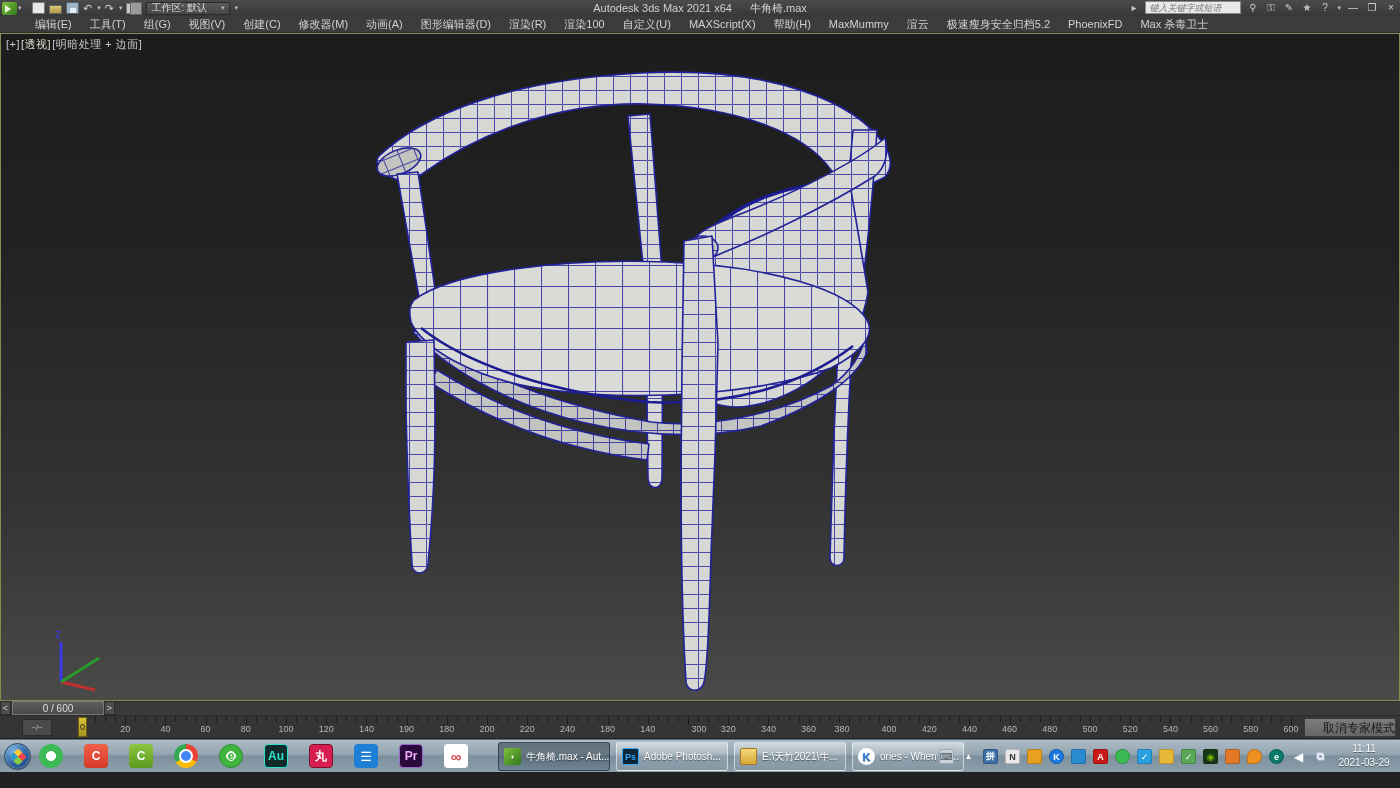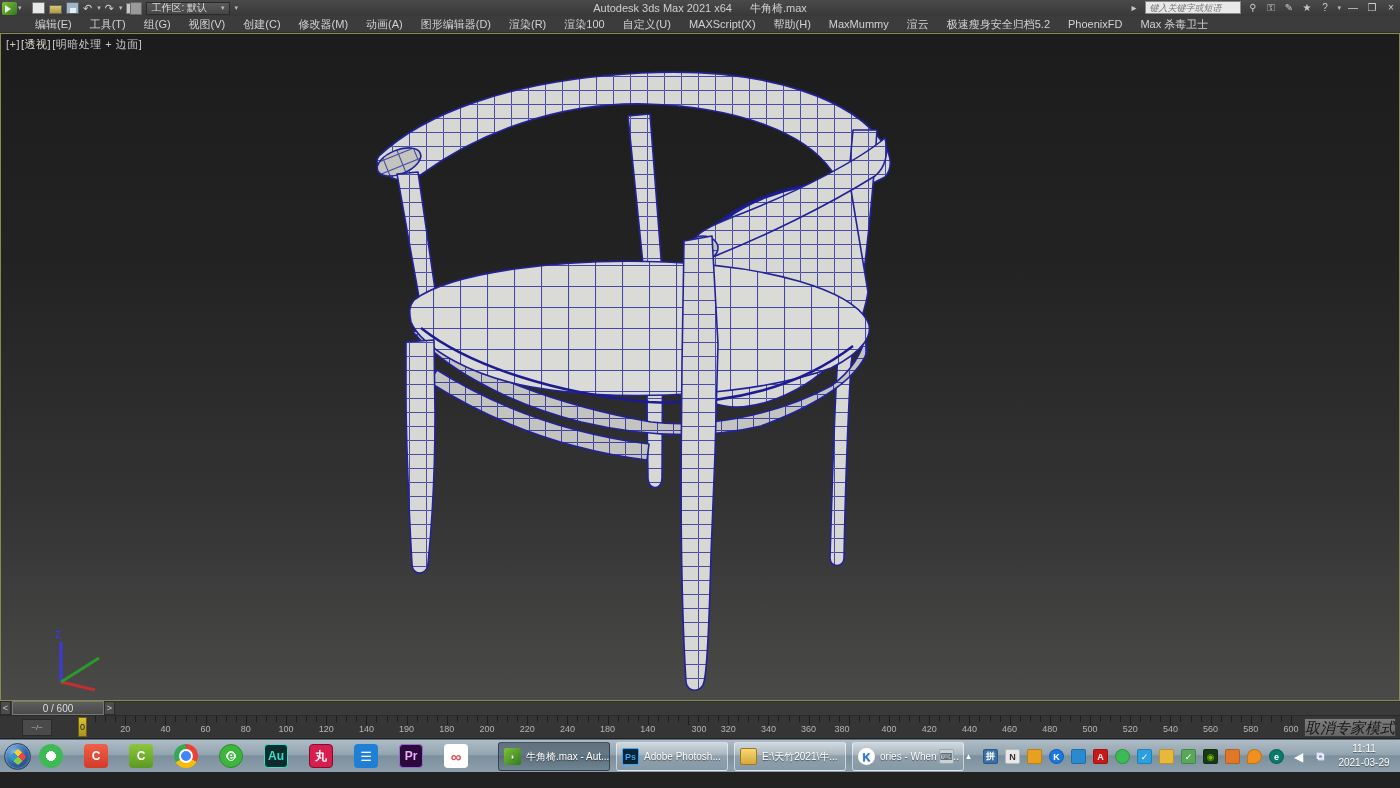--- a/index.html
+++ b/index.html
@@ -73,21 +73,21 @@
   .trackbar { height:23px; background:#353535; position:relative; border-bottom:1px solid #222; }
   .mce-btn { position:absolute; left:22px; top:3px; width:30px; height:17px; background:#4a4a4a;
     border:1px solid #2a2a2a; color:#bbb; font-size:8px; text-align:center; line-height:16px; }
   .ruler { position:absolute; left:60px; right:100px; top:0; bottom:0; }
   .tick { position:absolute; top:0; width:1px; height:6px; background:#1f1f1f; }
   .tick.major { height:9px; }
   .ticklabel { position:absolute; top:8px; transform:translateX(-50%); font-size:9px; color:#b5b5b5; }
   .marker0 { position:absolute; top:1px; width:9px; height:20px; background:linear-gradient(#d8c232,#a89420);
     border:1px solid #6a5e10; color:#222; font-size:9px; text-align:center; line-height:19px; z-index:3; }
   .expert-btn { position:absolute; right:4px; top:2px; width:92px; height:19px; background:linear-gradient(#7c7c7c,#666);
-    border:1px solid #3a3a3a; color:#181818; font-size:15px; text-align:right; line-height:18px; border-radius:1px;font-style:italic; }
+    border:1px solid #3a3a3a; color:#181818; font-size:12px; text-align:right; line-height:18px; border-radius:1px; }
 
   
   .taskbar { height:33px; background:linear-gradient(#aebcc6 0%,#93a5b1 45%,#7c8f9c 50%,#8da0ac 100%);
     border-top:1px solid #5d6d79; display:flex; align-items:center; position:relative; }
   .start-orb { width:27px; height:27px; border-radius:50%; margin:0 8px 0 4px;
     background:radial-gradient(circle at 35% 30%, #7db9e8 0%, #2a5d9e 55%, #173a66 100%);
     border:1px solid #28475f; position:relative; box-shadow:0 0 3px rgba(255,255,255,.6) inset; }
   .start-orb:after { content:""; position:absolute; left:7px; top:7px; width:12px; height:12px; border-radius:2px;
     background:conic-gradient(#e44 0 25%, #8c4 0 50%, #39c 0 75%, #fc3 0 100%); transform:rotate(45deg); }
   .launcher { display:flex; align-items:center; gap:21px; margin-right:14px; }

